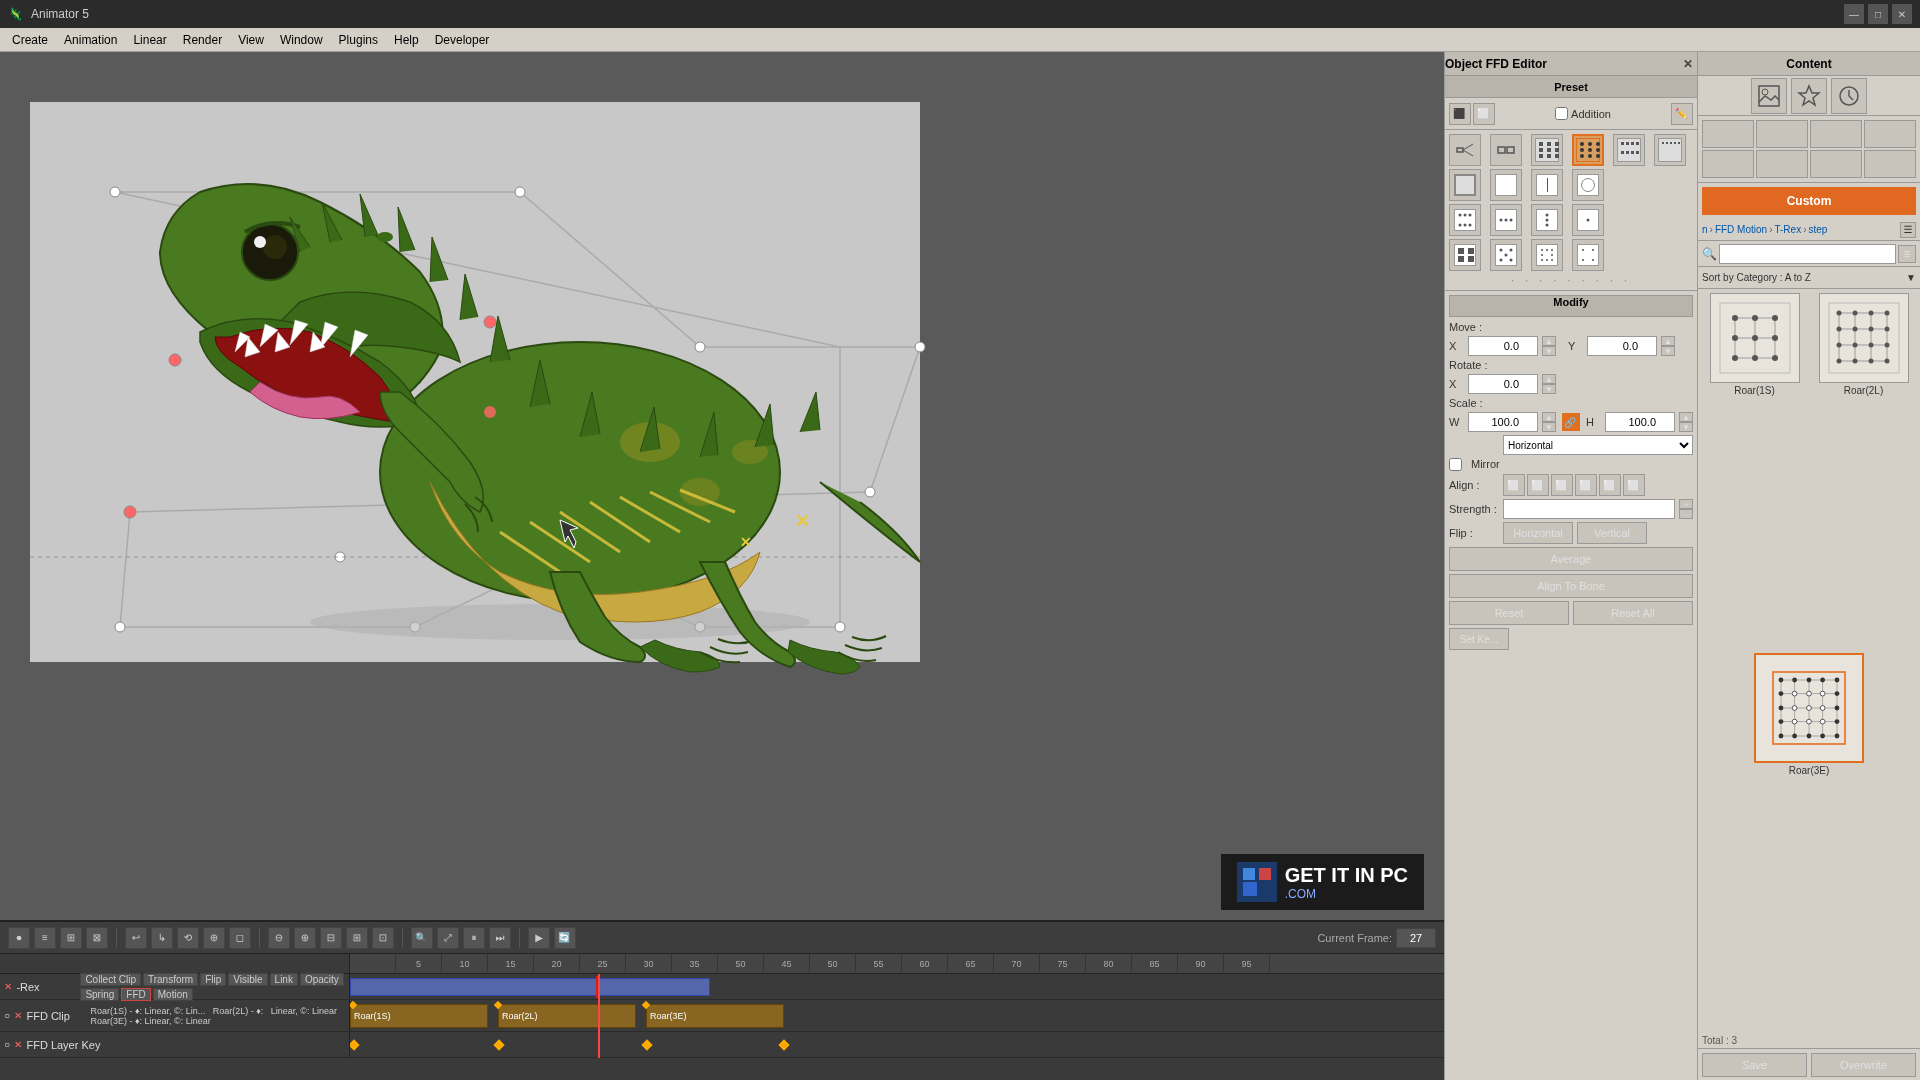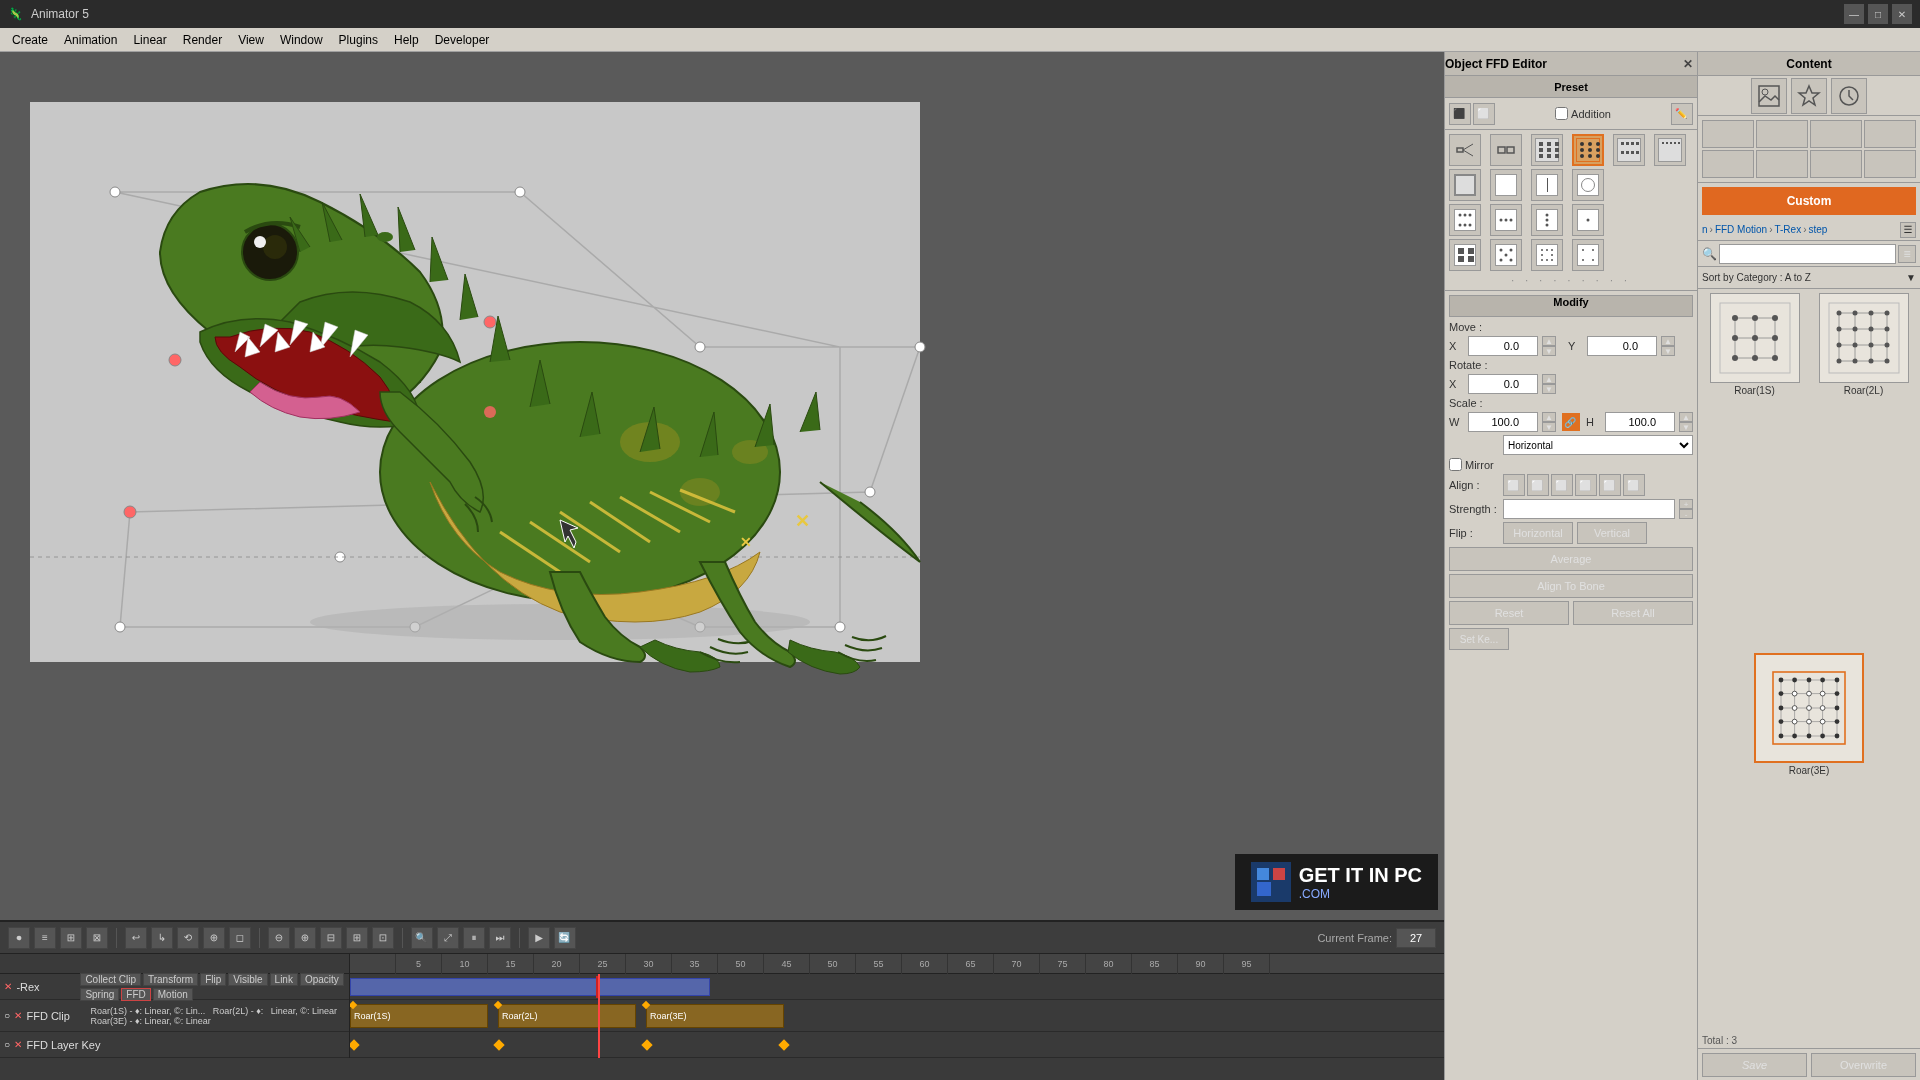--- a/index.html
+++ b/index.html
@@ -59,21 +59,21 @@
     .modify-section { background: #d4d0c8; padding: 4px; border-top: 1px solid #999; }
     .section-title { height: 22px; background: #b8b4ac; display: flex; align-items: flex-start; justify-content: center; font-size: 11px; color: #000; border: 1px solid #999; margin-bottom: 4px; font-weight: bold; }
     .param-row { display: flex; align-items: center; margin-bottom: 3px; gap: 4px; }
     .param-label { font-size: 11px; color: #333; min-width: 50px; }
     .param-input { width: 70px; height: 20px; background: white; border: 1px solid #999; font-size: 11px; text-align: right; padding: 0 18px; }
     .param-spin { display: flex; flex-direction: column; }
     .spin-btn { width: 14px; height: 10px; background: #c8c4bc; border: 1px solid #999; font-size: 8px; display: flex; align-items: center; justify-content: center; cursor: pointer; }
     .align-btns { display: flex; gap: 2px; }
     .align-btn { width: 22px; height: 22px; background: #c8c4bc; border: 1px solid #999; display: flex; align-items: center; justify-content: center; cursor: pointer; font-size: 10px; }
     .strength-bar { flex: 1; height: 20px; background: white; border: 1px solid #999; }
-    .mirror-check { display: flex; align-items: center; gap: 3px; font-size: 11px; color: #333; }
+    .mirror-check { display: flex; gap: 9px; font-size: 11px; color: #333; }
     .flip-btns { display: flex; gap: 4px; margin-left: 50px; }
     .flip-btn { width: 70px; height: 22px; background: #c8c4bc; border: 1px solid #999; font-size: 11px; display: flex; align-items: center; justify-content: center; cursor: pointer; }
     .avg-btn { width: 100%; height: 24px; background: #c8c4bc; border: 1px solid #999; font-size: 11px; display: flex; align-items: center; justify-content: center; cursor: pointer; margin-bottom: 3px; }
     .align-bone-btn { width: 100%; height: 24px; background: #c8c4bc; border: 1px solid #999; font-size: 11px; display: flex; align-items: center; justify-content: center; cursor: pointer; margin-bottom: 3px; }
     .reset-row { display: flex; gap: 4px; margin-bottom: 3px; }
     .reset-btn { flex: 1; height: 24px; background: #c8c4bc; border: 1px solid #999; font-size: 11px; display: flex; align-items: center; justify-content: center; cursor: pointer; }
     .setkey-row { display: flex; align-items: center; }
     .setkey-btn { width: 60px; height: 22px; background: #c8c4bc; border: 1px solid #999; font-size: 10px; display: flex; align-items: center; justify-content: center; cursor: pointer; }
 
     
@@ -95,21 +95,21 @@
     .ffd-thumb-img { width: 90px; height: 90px; background: #e8e4dc; border: 1px solid #999; display: flex; align-items: center; justify-content: center; }
     .ffd-thumb-img.selected { border: 2px solid #e07020; }
     .ffd-thumb-label { font-size: 10px; color: #333; margin-top: 2px; }
     .ffd-thumb svg { width: 80px; height: 80px; }
     .content-bottom { height: 32px; display: flex; align-items: center; padding: 0 4px; gap: 4px; border-top: 1px solid #999; }
     .save-btn { flex: 1; height: 24px; background: #c8c4bc; border: 1px solid #999; font-size: 11px; display: flex; align-items: center; justify-content: center; cursor: pointer; font-style: italic; }
     .overwrite-btn { flex: 1; height: 24px; background: #c8c4bc; border: 1px solid #999; font-size: 11px; display: flex; align-items: center; justify-content: center; cursor: pointer; }
     .total-label { font-size: 10px; color: #555; padding: 2px 4px; }
 
     
-    .watermark { position: absolute; bottom: 10px; right: 6px; background: rgba(0,0,0,0.7); padding: 8px 16px; display: flex; align-items: center; gap: 8px; z-index: 100; }
+    .watermark { position: absolute; bottom: 10px; right: 20px; background: rgba(0,0,0,0.7); padding: 8px 16px; display: flex; align-items: center; gap: 8px; z-index: 100; }
     .watermark-icon { width: 40px; height: 40px; background: #1a3a6a; display: flex; align-items: center; justify-content: center; }
     .watermark-text { color: white; font-size: 20px; font-weight: bold; }
     .watermark-sub { color: #88aaff; font-size: 12px; }
 
     .timeline-ruler { height: 20px; background: #444; display: flex; border-bottom: 1px solid #222; }
 
     .track-timeline-content { position: relative; height: 84px; }
     .track-inner-row { height: 26px; border-bottom: 1px solid #2a2a2a; position: relative; }
   </style>
 </head>

